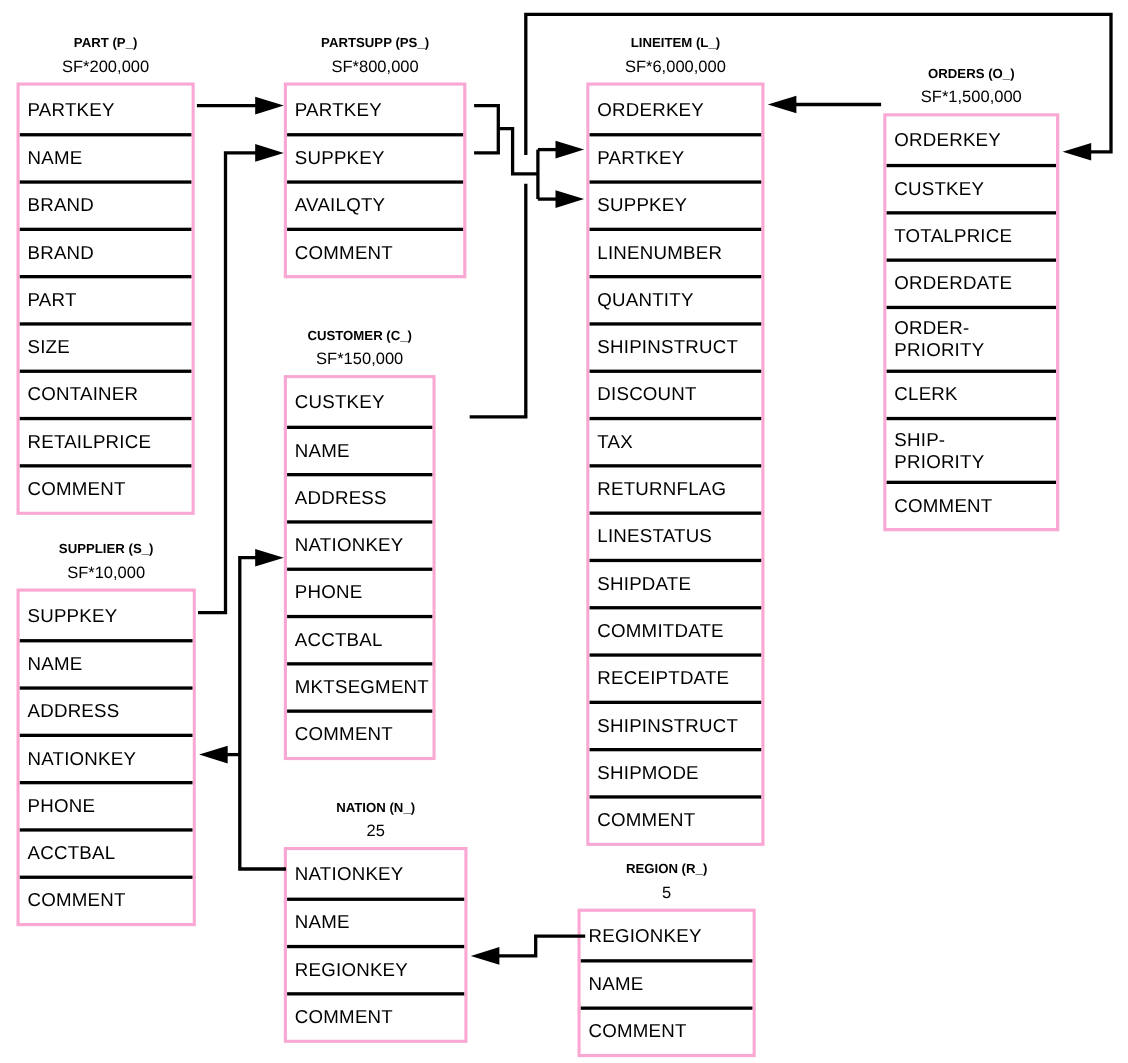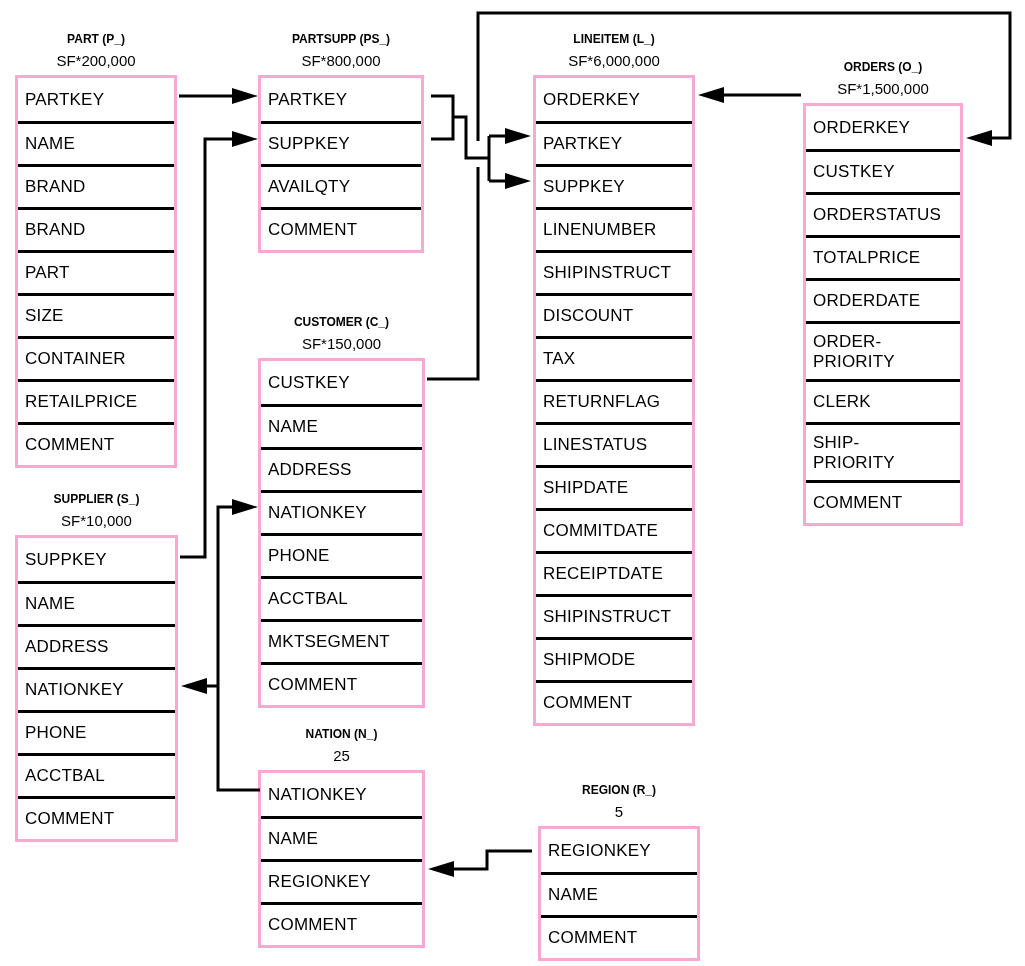--- a/index.html
+++ b/index.html
@@ -46,24 +46,24 @@
     letter-spacing:0.2px;
     background:#fff;
   }
   .row:first-child{border-top:none;}
   .row.tall{height:58px;}
   
   #tbl-part     {left:15px;  top:28px;  width:162px;}
   #tbl-partsupp {left:258px; top:28px;  width:166px;}
   #tbl-lineitem {left:533px; top:28px;  width:162px;}
   #tbl-orders   {left:803px; top:28px;  width:160px;margin-top:28px;}
-  #tbl-customer {left:258px; top:311px; width:167px;}
+  #tbl-customer {left:258px; top:294px; width:138px;}
   #tbl-supplier {left:15px;  top:488px; width:163px;}
   #tbl-nation   {left:258px; top:723px; width:167px;}
-  #tbl-region   {left:519px; top:779px; width:162px;padding-left:19px;}
+  #tbl-region   {left:506px; top:779px; width:162px;padding-left:19px;}
   #rel-svg{
     position:absolute;
     left:0; top:0;
     width:1025px; height:966px;
     pointer-events:none;
     z-index:5;
   }
 </style>
 </head>
 <body>
@@ -123,41 +123,41 @@
   </div>
 
   <div class="tbl" id="tbl-lineitem">
     <div class="tbl-title">LINEITEM (L_)</div>
     <div class="tbl-card">SF*6,000,000</div>
     <div class="box">
         <div class="row">ORDERKEY</div>
         <div class="row">PARTKEY</div>
         <div class="row">SUPPKEY</div>
         <div class="row">LINENUMBER</div>
+        <div class="row">QUANTITY</div>
         <div class="row">SHIPINSTRUCT</div>
         <div class="row">DISCOUNT</div>
         <div class="row">TAX</div>
         <div class="row">RETURNFLAG</div>
         <div class="row">LINESTATUS</div>
         <div class="row">SHIPDATE</div>
         <div class="row">COMMITDATE</div>
         <div class="row">RECEIPTDATE</div>
         <div class="row">SHIPINSTRUCT</div>
         <div class="row">SHIPMODE</div>
         <div class="row">COMMENT</div>
       </div>
   </div>
 
   <div class="tbl" id="tbl-orders">
     <div class="tbl-title">ORDERS (O_)</div>
     <div class="tbl-card">SF*1,500,000</div>
     <div class="box">
         <div class="row">ORDERKEY</div>
         <div class="row">CUSTKEY</div>
-        <div class="row">ORDERSTATUS</div>
         <div class="row">TOTALPRICE</div>
         <div class="row">ORDERDATE</div>
         <div class="row tall">ORDER-
 PRIORITY</div>
         <div class="row">CLERK</div>
         <div class="row tall">SHIP-
 PRIORITY</div>
         <div class="row">COMMENT</div>
       </div>
   </div>

